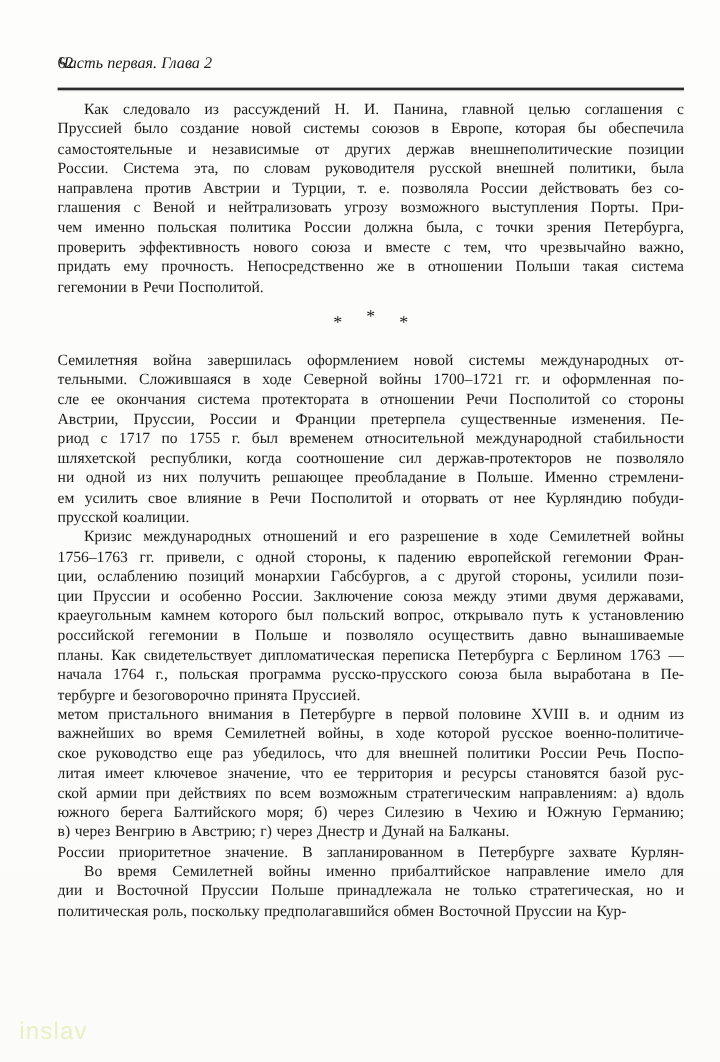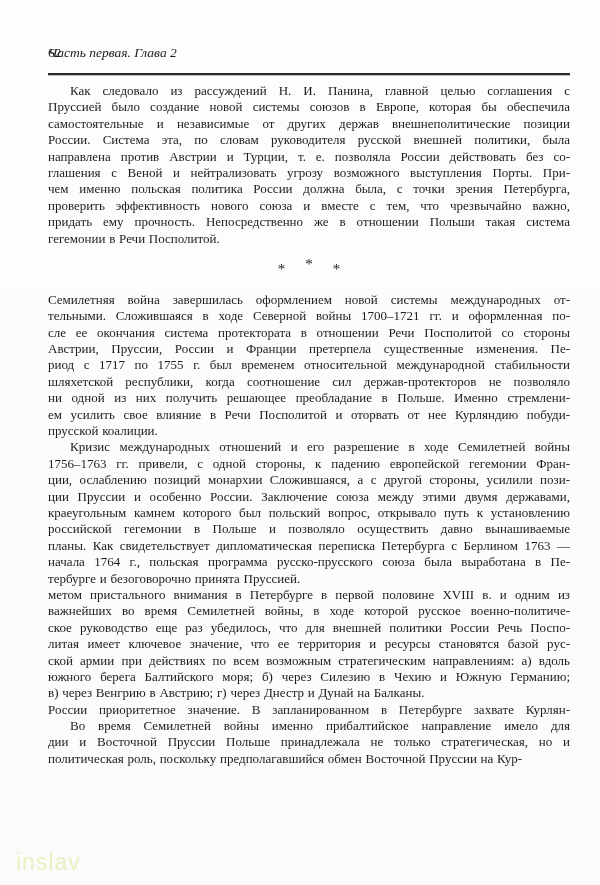--- a/index.html
+++ b/index.html
@@ -79,21 +79,21 @@
     line-height: 1;
   }
   .separator span:nth-child(2) {
     transform: translateY(-5px);
   }
   .watermark {
     position: absolute;
     left: 16px;
     top: 849px;
     font-family: "Liberation Sans", "DejaVu Sans", sans-serif;
-    font-size: 23px;
+    font-size: 20px;
     letter-spacing: 1px;
     color: #e9f0c3;
     user-select: none;
   }
 </style>
 </head>
 <body>
 
 <div class="page">
   <div class="header">
@@ -126,21 +126,21 @@
         <div class="line">Австрии, Пруссии, России и Франции претерпела существенные изменения. Пе-</div>
         <div class="line">риод с 1717 по 1755 г. был временем относительной международной стабильности</div>
         <div class="line">шляхетской республики, когда соотношение сил держав-протекторов не позволяло</div>
         <div class="line">ни одной из них получить решающее преобладание в Польше. Именно стремлени-</div>
         <div class="line">ем усилить свое влияние в Речи Посполитой и оторвать от нее Курляндию побуди-</div>
         <div class="line last">прусской коалиции.</div>
       </div>
       <div class="para">
         <div class="line first indent">Кризис международных отношений и его разрешение в ходе Семилетней войны</div>
         <div class="line indent">1756–1763 гг. привели, с одной стороны, к падению европейской гегемонии Фран-</div>
-        <div class="line indent">ции, ослаблению позиций монархии Сложившаяся, а с другой стороны, усилили пози-</div>
+        <div class="line indent">ции, ослаблению позиций монархии Габсбургов, а с другой стороны, усилили пози-</div>
         <div class="line indent">ции Пруссии и особенно России. Заключение союза между этими двумя державами,</div>
         <div class="line indent">краеугольным камнем которого был польский вопрос, открывало путь к установлению</div>
         <div class="line indent">российской гегемонии в Польше и позволяло осуществить давно вынашиваемые</div>
         <div class="line indent">планы. Как свидетельствует дипломатическая переписка Петербурга с Берлином 1763 —</div>
         <div class="line indent">начала 1764 г., польская программа русско-прусского союза была выработана в Пе-</div>
         <div class="line last indent">тербурге и безоговорочно принята Пруссией.</div>
       </div>
       <div class="para">
         <div class="line indent">метом пристального внимания в Петербурге в первой половине XVIII в. и одним из</div>
         <div class="line indent">важнейших во время Семилетней войны, в ходе которой русское военно-политиче-</div>

